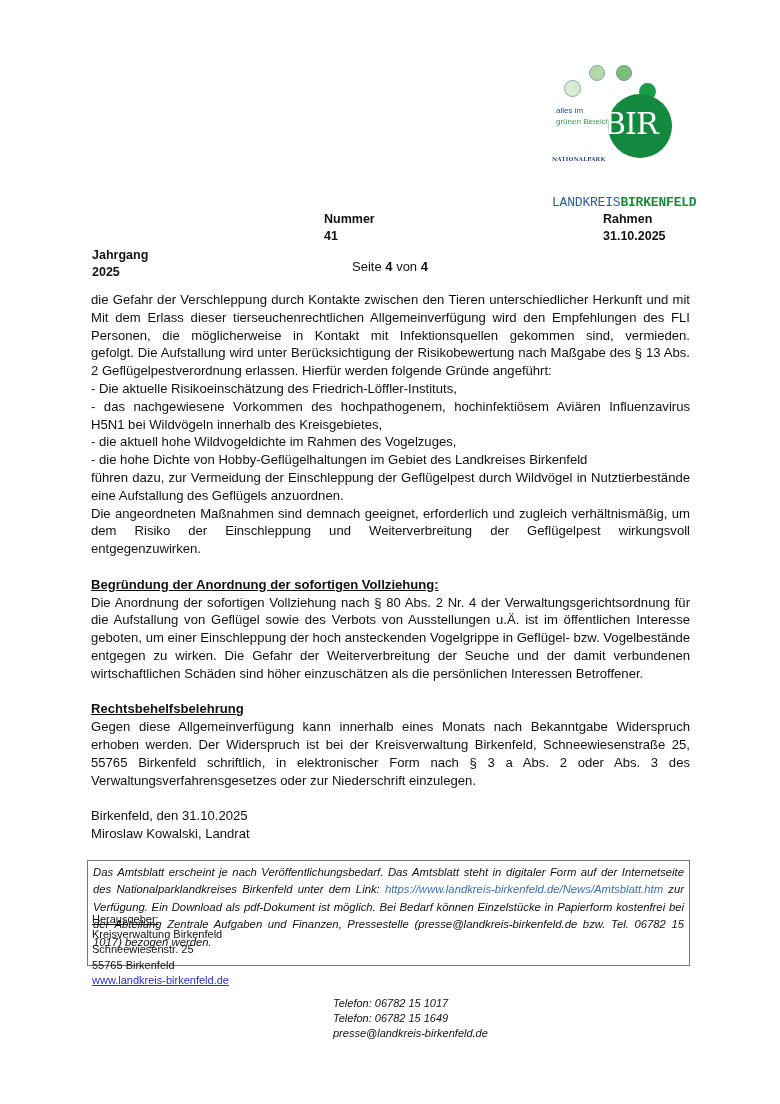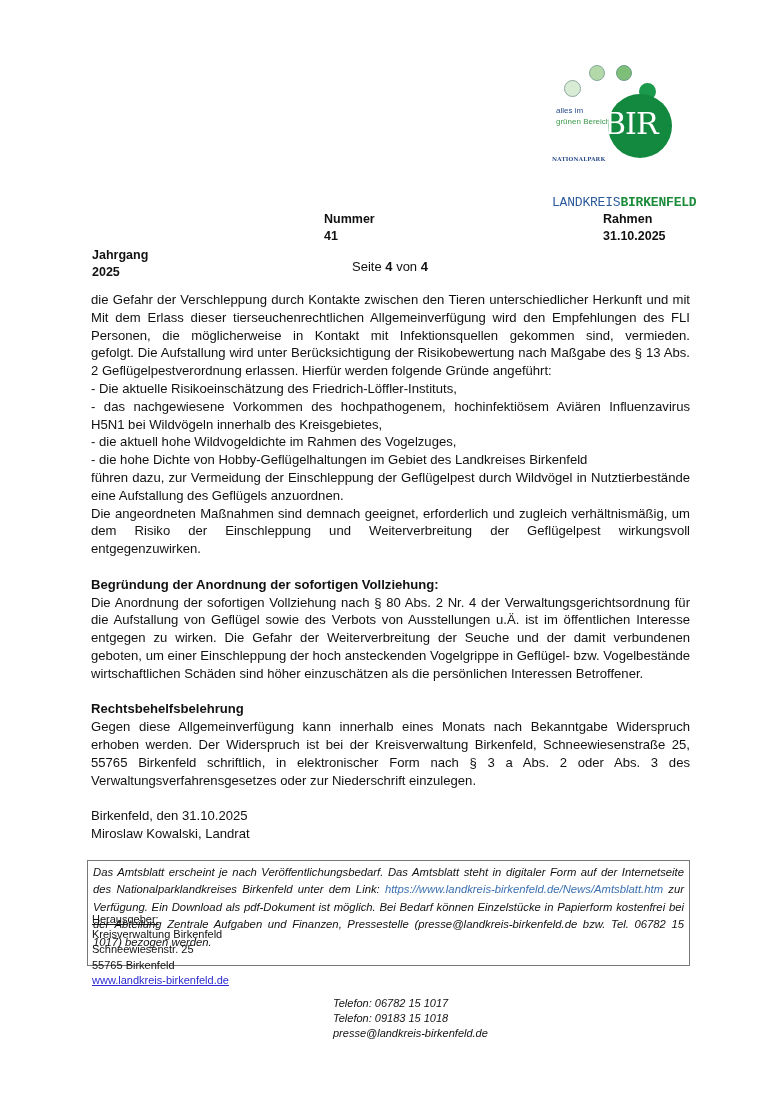--- a/index.html
+++ b/index.html
@@ -130,20 +130,21 @@
       font-size: 13.1px;
       line-height: 17.8px;
       text-align: justify;
       color: #111;
     }
     .body p { margin: 0; }
     .line-just { text-align: justify; text-align-last: justify; }
     .gap { height: 17.8px; }
     .heading {
       font-weight: bold;
+      text-decoration: underline;
     }
 
     .notice {
       position: absolute;
       left: 87px; top: 860px;
       width: 603px;
       box-sizing: border-box;
       border: 1px solid #777;
       padding: 3px 5px 14px 5px;
       font-size: 11.3px;
@@ -230,22 +231,22 @@
 
     <p class="line-just">Die angeordneten Maßnahmen sind demnach geeignet, erforderlich und zugleich verhältnismäßig, um</p>
     <p class="line-just">dem Risiko der Einschleppung und Weiterverbreitung der Geflügelpest wirkungsvoll</p>
     <p>entgegenzuwirken.</p>
 
     <div class="gap"></div>
 
     <p class="heading">Begründung der Anordnung der sofortigen Vollziehung:</p>
     <p class="line-just">Die Anordnung der sofortigen Vollziehung nach § 80 Abs. 2 Nr. 4 der Verwaltungsgerichtsordnung für</p>
     <p class="line-just">die Aufstallung von Geflügel sowie des Verbots von Ausstellungen u.Ä. ist im öffentlichen Interesse</p>
+    <p class="line-just">geboten, um einer Einschleppung der hoch ansteckenden Vogelgrippe in Geflügel- bzw. Vogelbestände</p>
     <p class="line-just">entgegen zu wirken. Die Gefahr der Weiterverbreitung der Seuche und der damit verbundenen</p>
-    <p class="line-just">geboten, um einer Einschleppung der hoch ansteckenden Vogelgrippe in Geflügel- bzw. Vogelbestände</p>
     <p>wirtschaftlichen Schäden sind höher einzuschätzen als die persönlichen Interessen Betroffener.</p>
 
     <div class="gap"></div>
 
     <p class="heading">Rechtsbehelfsbelehrung</p>
     <p class="line-just">Gegen diese Allgemeinverfügung kann innerhalb eines Monats nach Bekanntgabe Widerspruch</p>
     <p class="line-just">erhoben werden. Der Widerspruch ist bei der Kreisverwaltung Birkenfeld, Schneewiesenstraße 25,</p>
     <p class="line-just">55765 Birkenfeld schriftlich, in elektronischer Form nach § 3 a Abs. 2 oder Abs. 3 des</p>
     <p>Verwaltungsverfahrensgesetzes oder zur Niederschrift einzulegen.</p>
 
@@ -262,17 +263,17 @@
   <div class="publisher">
     <span class="row ul">Herausgeber:</span>
     <span class="row">Kreisverwaltung Birkenfeld</span>
     <span class="row">Schneewiesenstr. 25</span>
     <span class="row">55765 Birkenfeld</span>
     <span class="row weblink">www.landkreis-birkenfeld.de</span>
   </div>
 
   <div class="contact">
     <span class="row">Telefon: 06782 15 1017</span>
-    <span class="row">Telefon: 09183 15 1018</span>
+    <span class="row">Telefon: 06782 15 1649</span>
     <span class="row">presse@landkreis-birkenfeld.de</span>
   </div>
 
 </div>
 
 </body></html>

